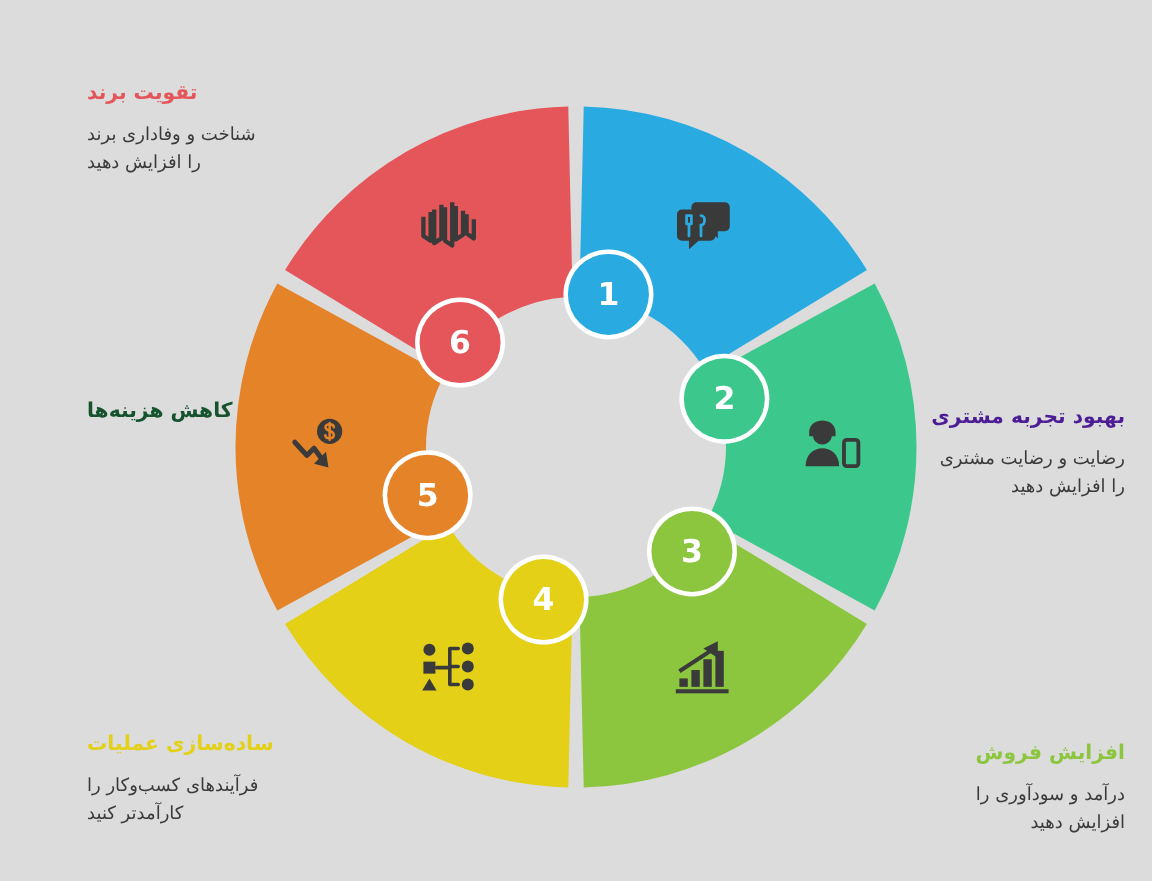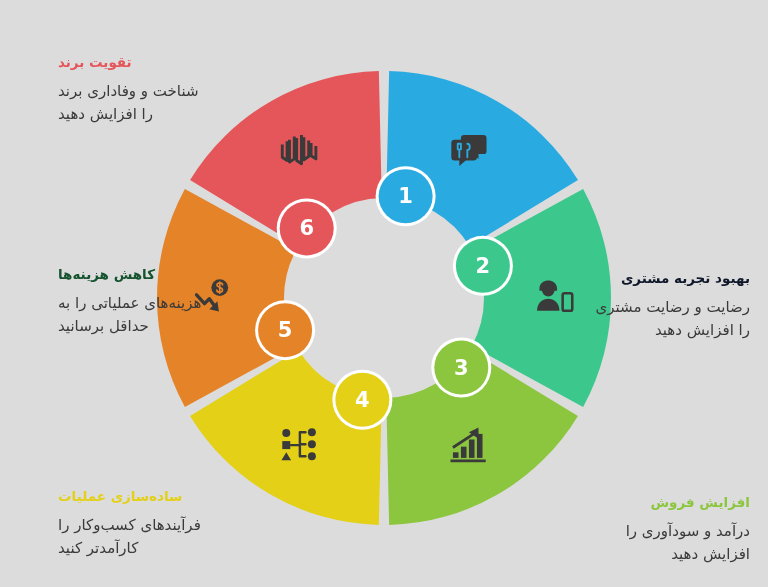--- a/index.html
+++ b/index.html
@@ -17,21 +17,21 @@
     direction:rtl;
     line-height:1.55;
   }
   .label .ttl{
     font-size:13.5px;
     font-weight:bold;
     margin:0 0 7px 0;
     white-space:nowrap;
   }
   .label .sub{
-    font-size:15px;
+    font-size:12px;
     color:#3a3a3a;
     font-weight:normal;
     margin:0;
     white-space:pre-line;
   }
   .r-align{text-align:right;}
   .l-align{text-align:left;margin-left:40px;}
 
   
   #lbl-1{right:18px; top:56px;  width:228px;}
@@ -131,41 +131,39 @@
         <g>
           <circle cx="306.71293815035096" cy="228.41041693867874" r="30" fill="#ffffff"></circle>
           <circle cx="306.71293815035096" cy="228.41041693867874" r="27" fill="#e5565a"></circle>
           <text x="306.71293815035096" y="228.41041693867874" fill="#ffffff" text-anchor="middle" dominant-baseline="central" font-family="&quot;DejaVu Sans&quot;,&quot;Liberation Sans&quot;,sans-serif" font-size="21" font-weight="bold">6</text>
         </g>
       </g>
   </svg>
 
 
   <div class="label r-align" id="lbl-2">
-    <p class="ttl" style="color: #0f172a;">بهبود تجربه مشتری</p>
+    <p class="ttl" style="color: #4c1d95;">بهبود تجربه مشتری</p>
     <p class="sub">رضایت و رضایت مشتری
 را افزایش دهید</p>
   </div>
 
   <div class="label r-align" id="lbl-3">
     <p class="ttl" style="color: rgb(140, 198, 63);">افزایش فروش</p>
     <p class="sub">درآمد و سودآوری را
 افزایش دهید</p>
   </div>
 
   <div class="label l-align" id="lbl-4">
     <p class="ttl" style="color: rgb(227, 208, 23);">ساده‌سازی عملیات</p>
     <p class="sub">فرآیندهای کسب‌وکار را
 کارآمدتر کنید</p>
   </div>
 
   <div class="label l-align" id="lbl-5">
     <p class="ttl" style="color: #14532d;">کاهش هزینه‌ها</p>
-    <p class="sub">هزینه‌های عملیاتی را به
-حداقل برسانید</p>
   </div>
 
   <div class="label l-align" id="lbl-6">
     <p class="ttl" style="color: rgb(229, 86, 90);">تقویت برند</p>
     <p class="sub">شناخت و وفاداری برند
 را افزایش دهید</p>
   </div>
 
 </div>
 

